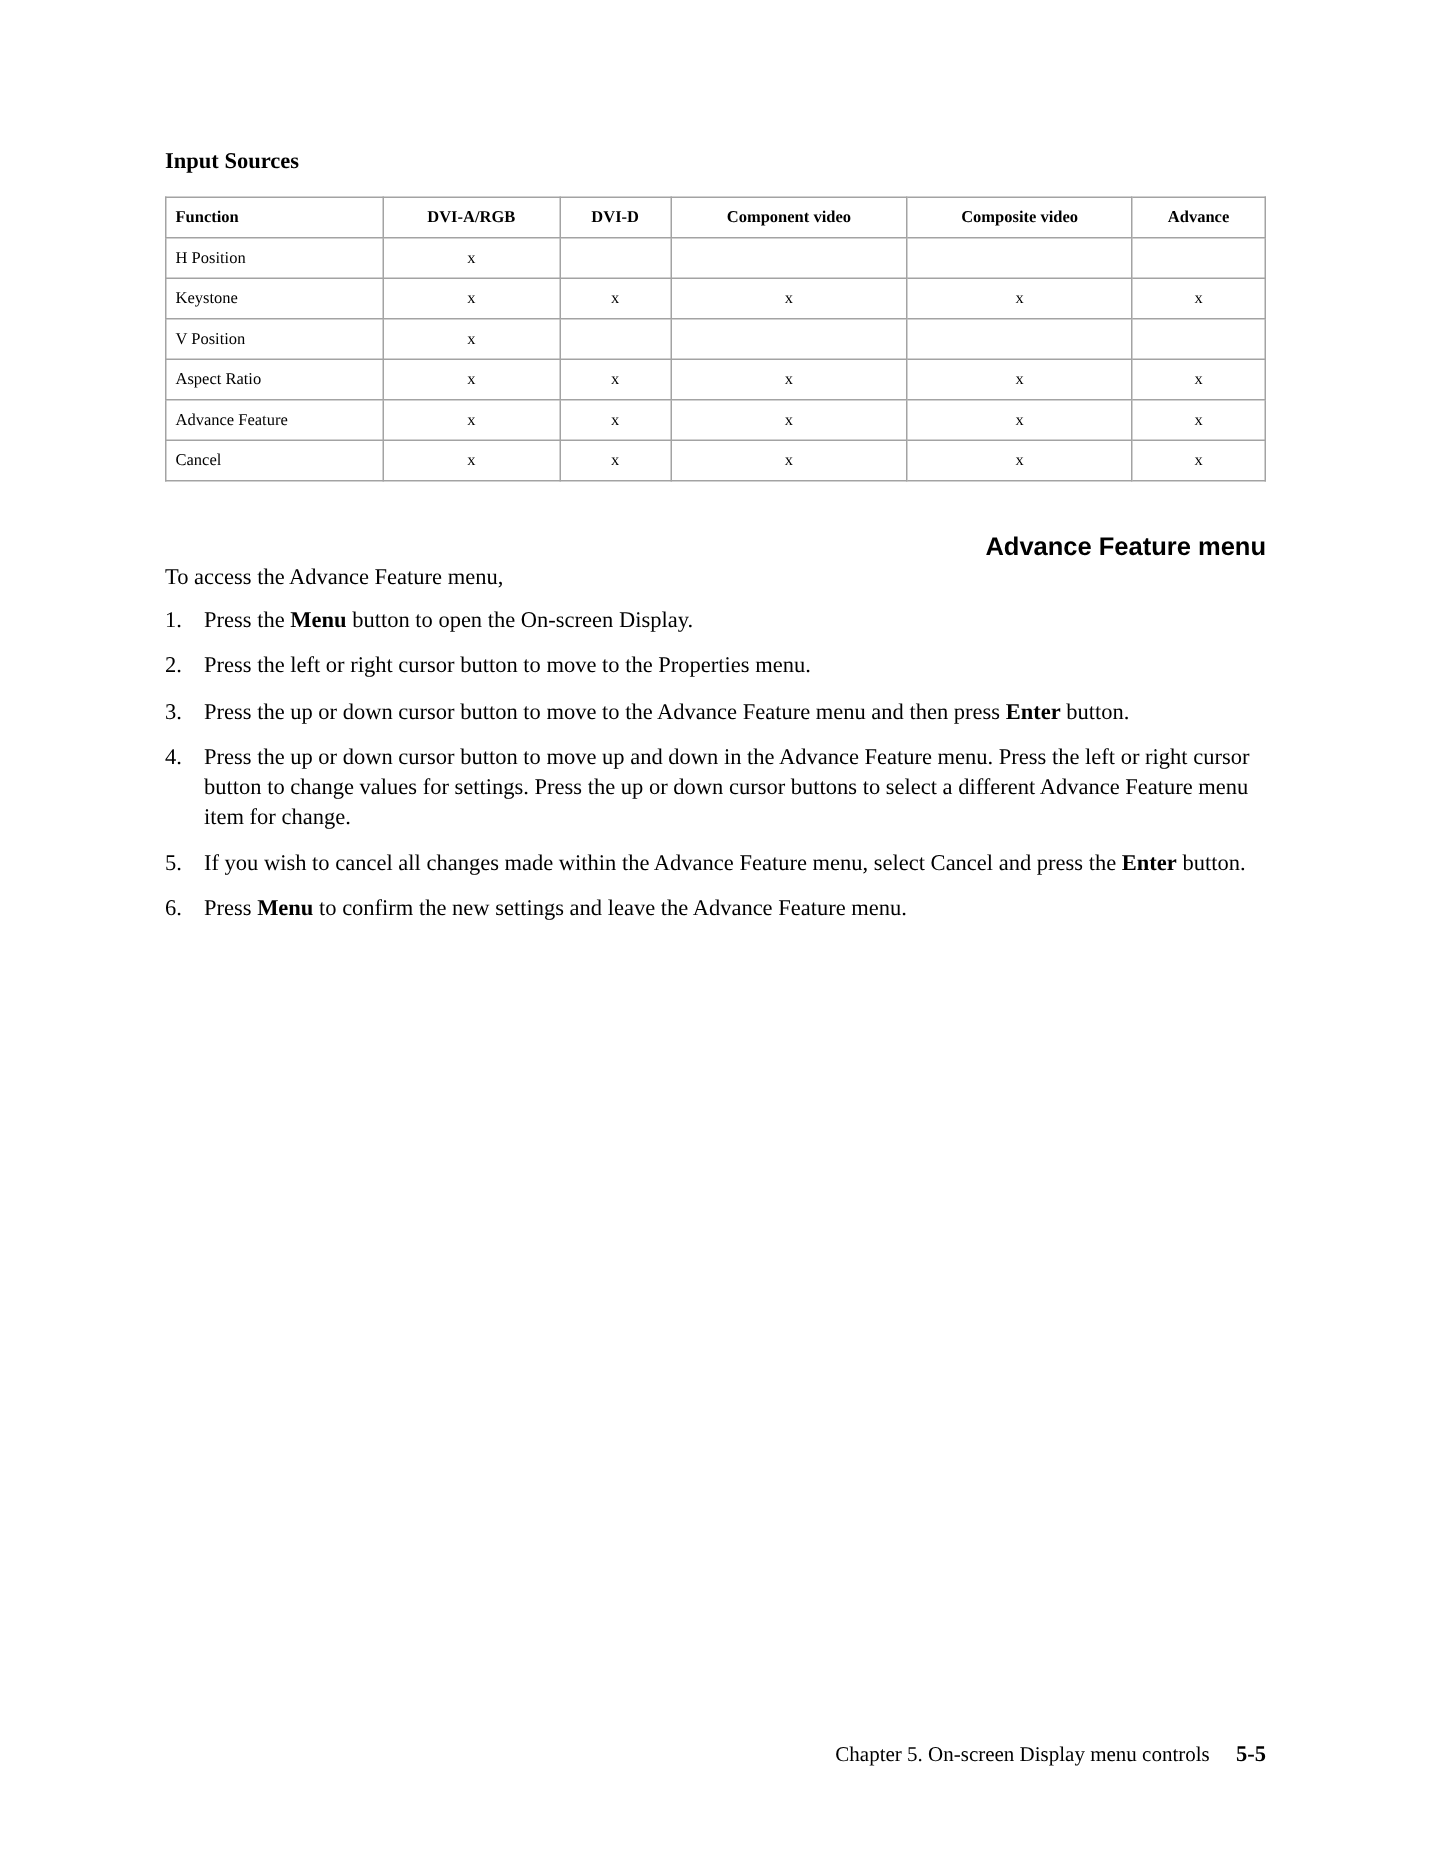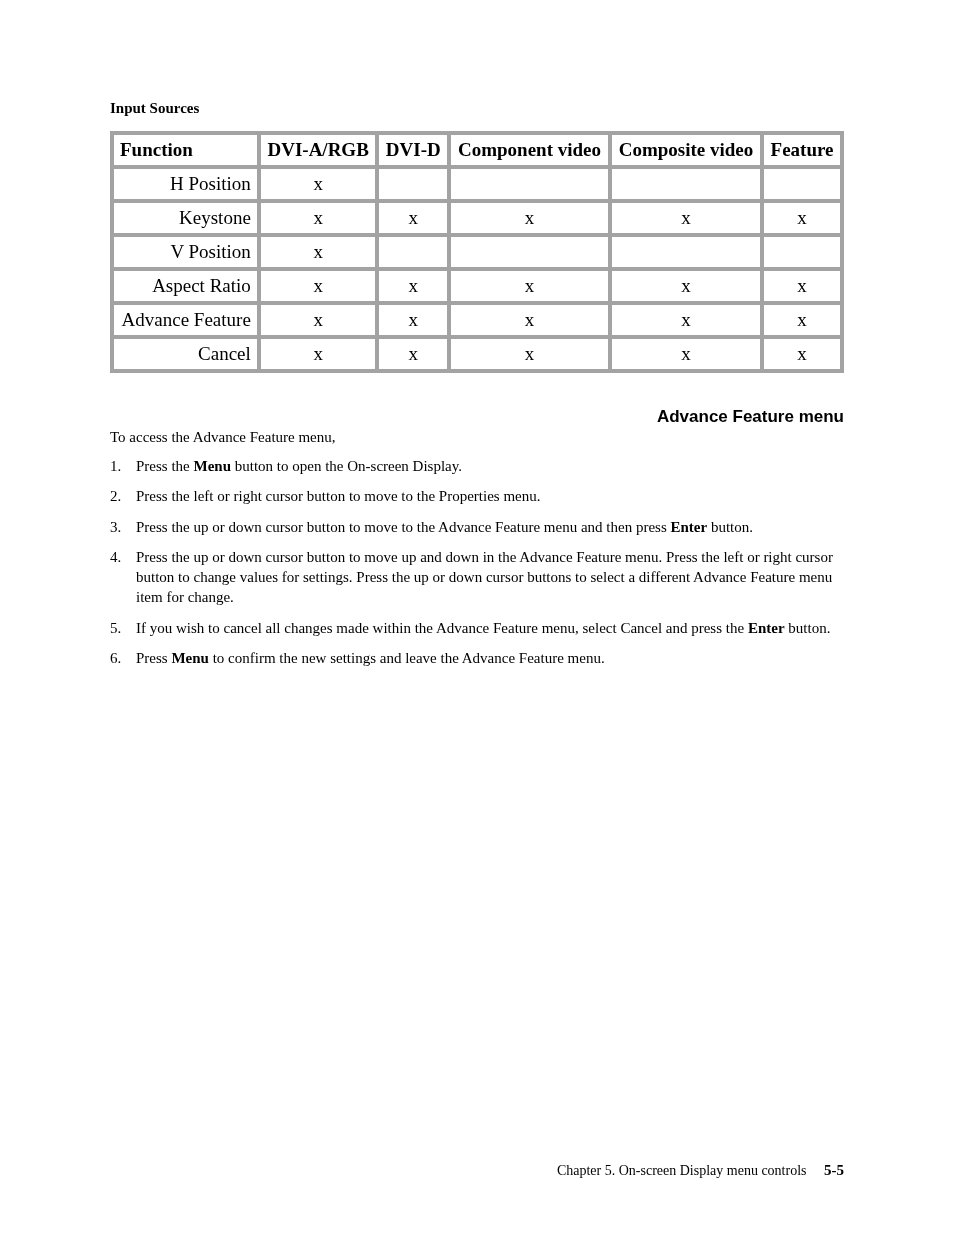--- a/index.html
+++ b/index.html
@@ -25,38 +25,38 @@
     font-size: 15px;
     margin-bottom: 14px;
   }
   table.input-sources {
     border-collapse: collapse;
     width: 100%;
     margin-bottom: 34px;
   }
   table.input-sources th,
   table.input-sources td {
-    border: 4px solid #a3a3a3;
+    border: 1px solid #a3a3a3;
     padding: 4px 6px;
-    font-size: 19px;
+    font-size: 11px;
     vertical-align: middle;
     height: 18px;
   }
   table.input-sources th {
     font-weight: bold;
     text-align: center;
   }
   table.input-sources th:first-child {
     text-align: left;
   }
   table.input-sources td {
     text-align: center;
   }
   table.input-sources td:first-child {
-    text-align: right;
+    text-align: left;
   }
   .heading2 {
     font-family: Arial, Helvetica, sans-serif;
     font-weight: bold;
     font-size: 17px;
     margin: 0 0 2px 0;
     text-align: right;
   }
   .intro {
     margin: 0 0 10px 0;
@@ -102,21 +102,21 @@
   <div class="section-title">Input Sources</div>
 
   <table class="input-sources">
     <thead>
       <tr>
         <th>Function</th>
         <th>DVI-A/RGB</th>
         <th>DVI-D</th>
         <th>Component video</th>
         <th>Composite video</th>
-        <th>Feature</th>
+        <th>Advance</th>
       </tr>
     </thead>
     <tbody>
       <tr>
         <td>H Position</td>
         <td>x</td>
         <td></td>
         <td></td>
         <td></td>
         <td></td>

